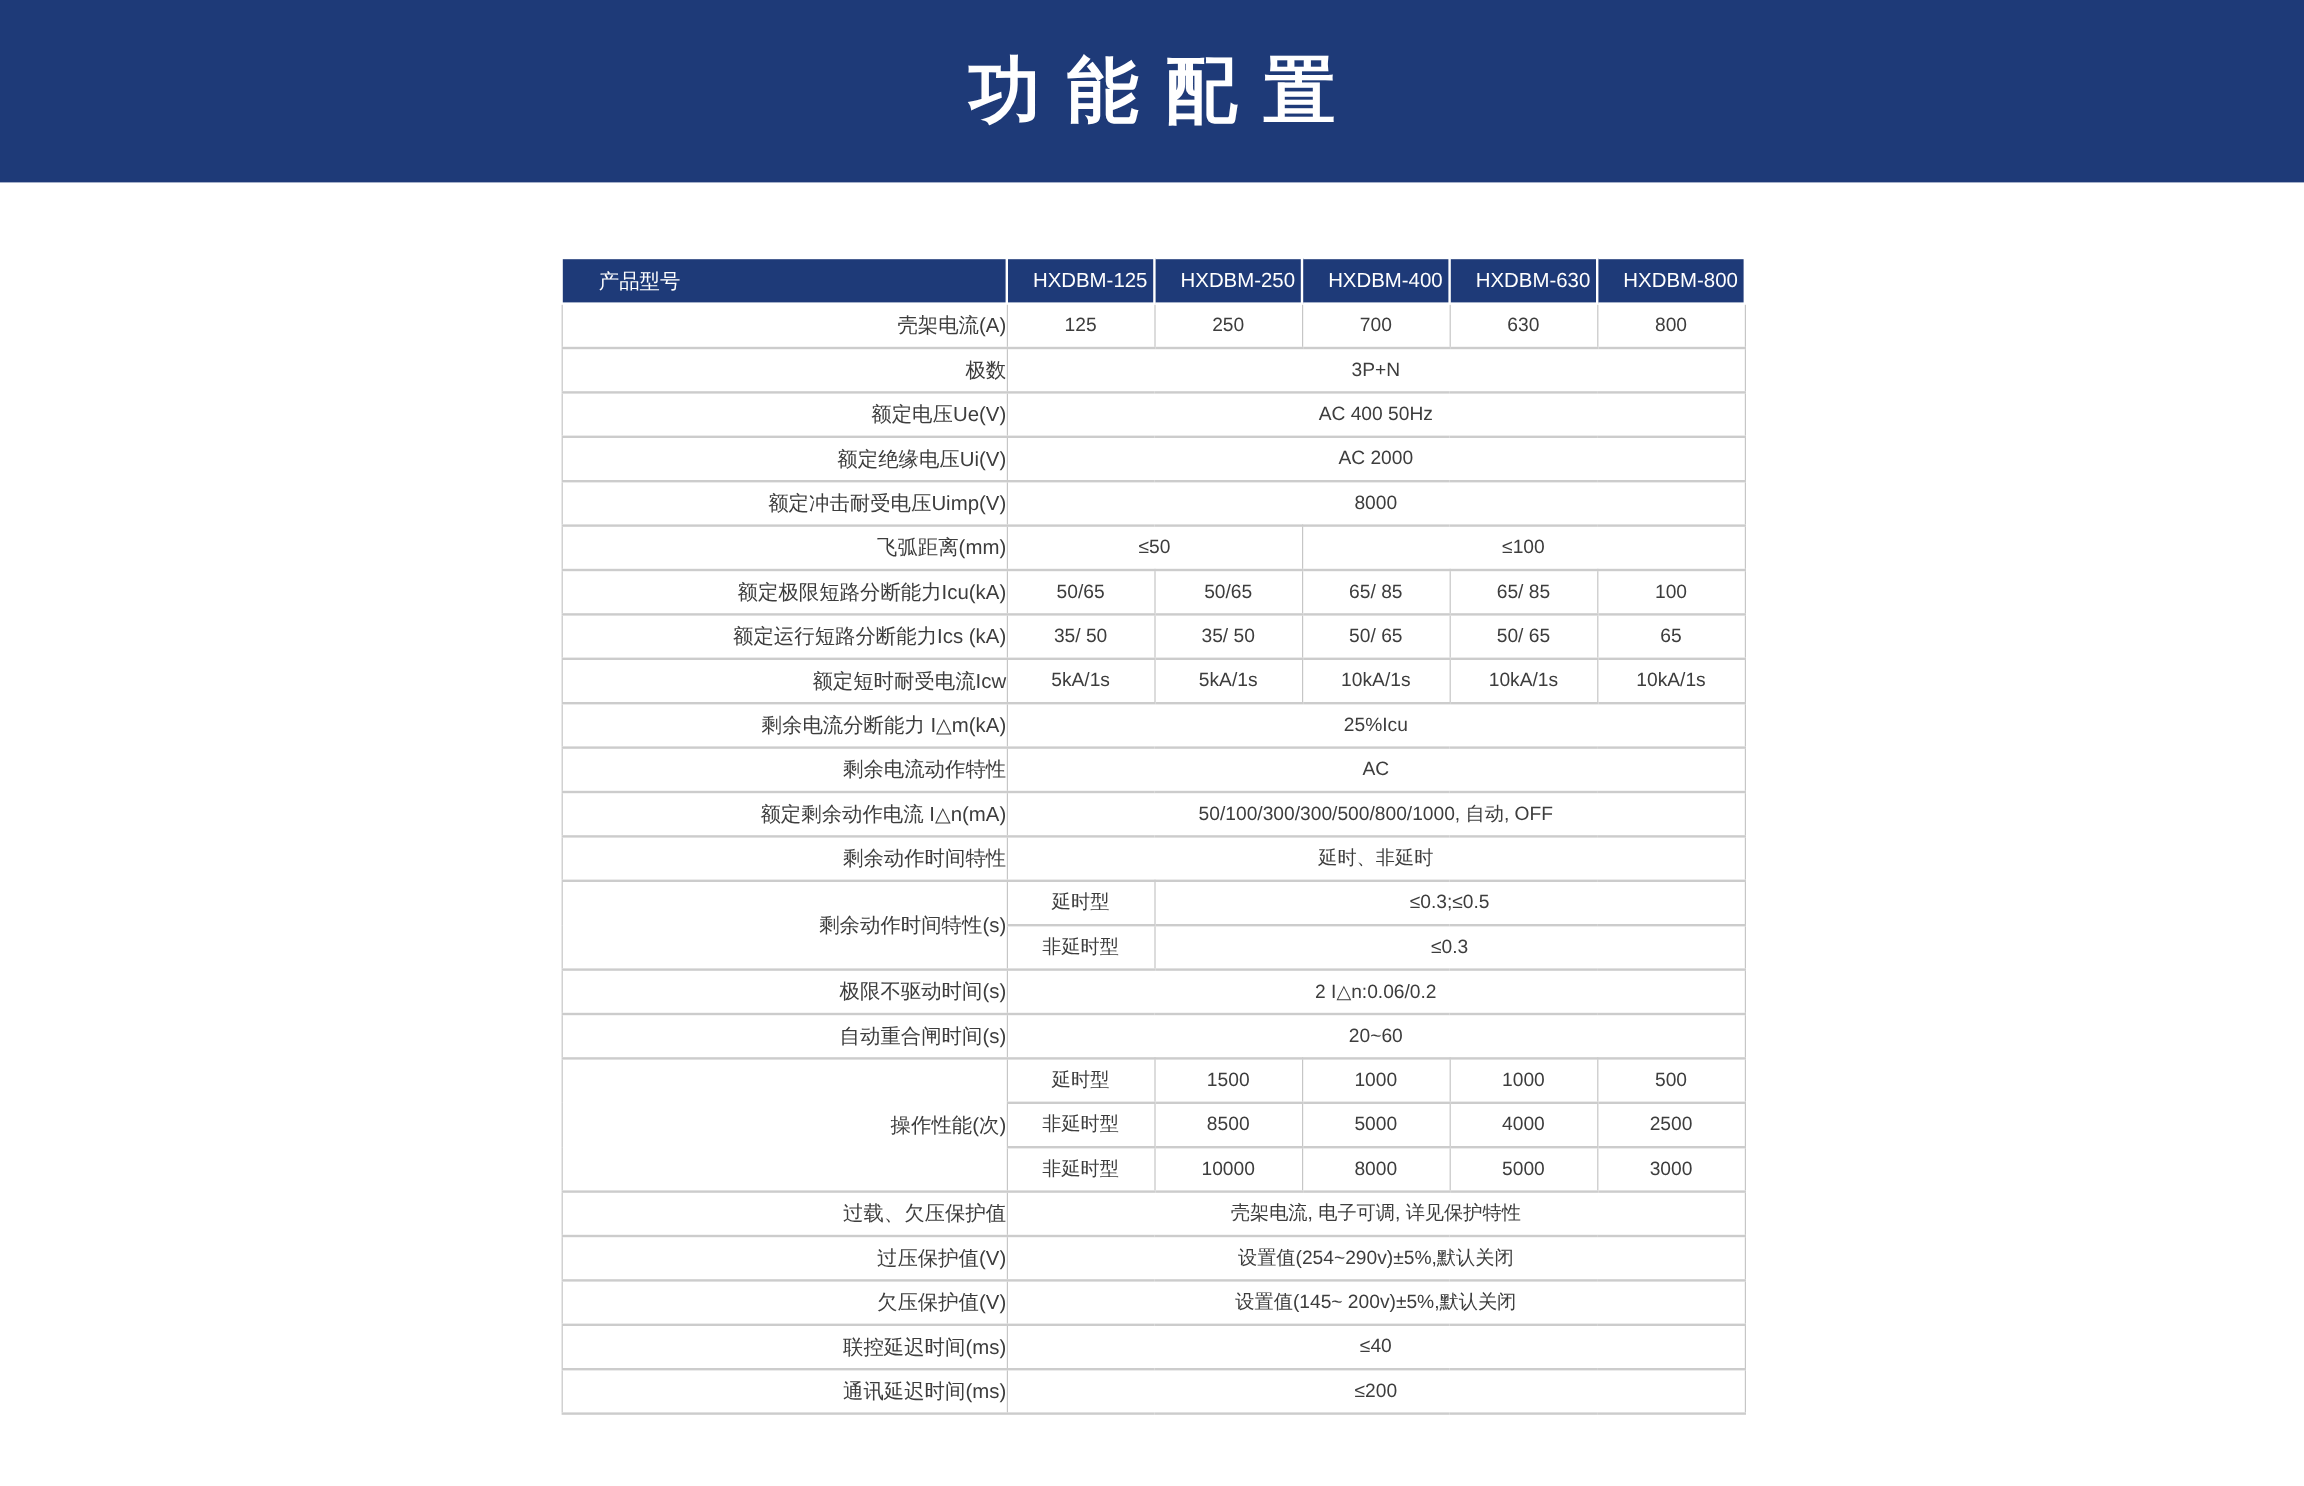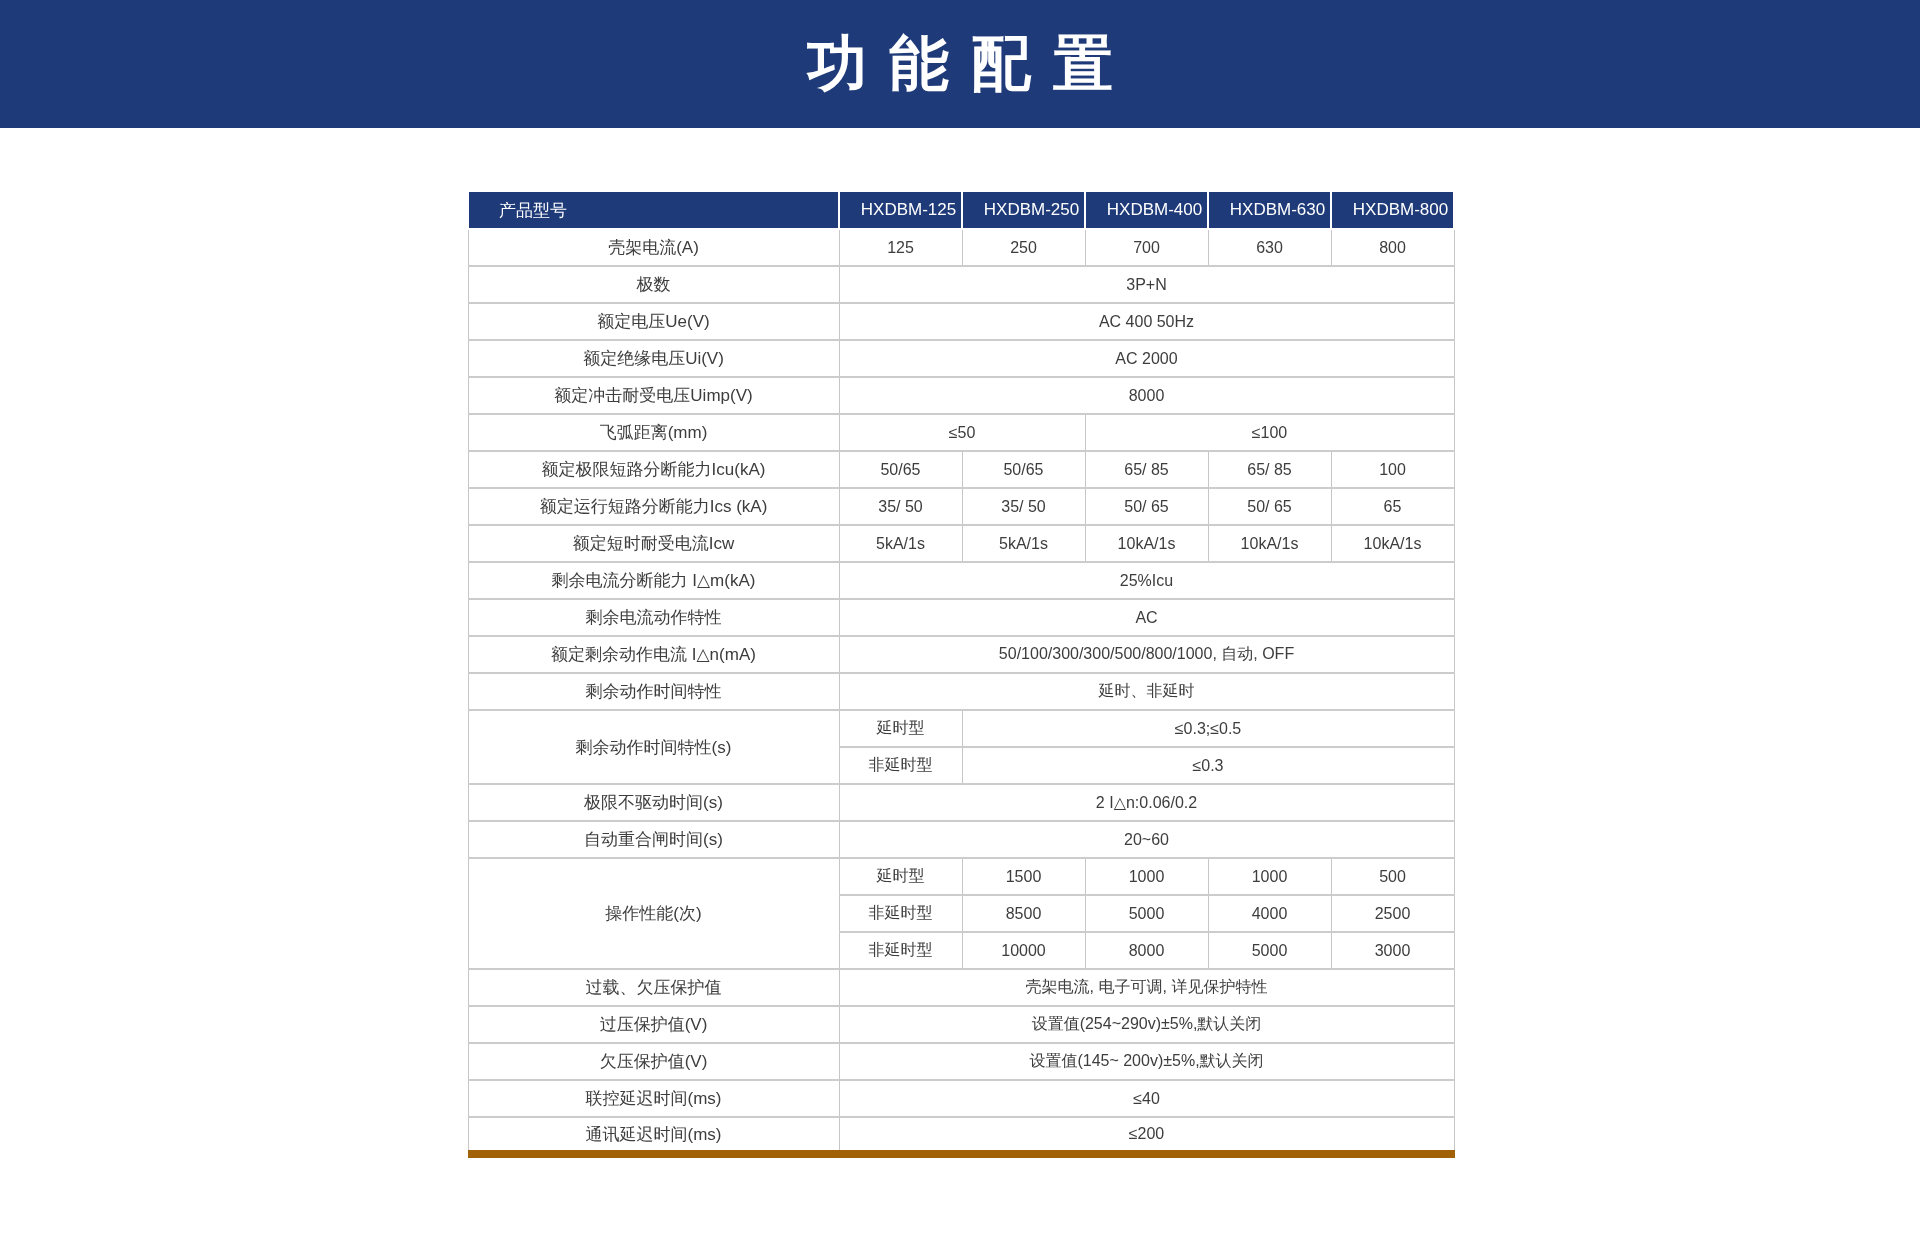--- a/index.html
+++ b/index.html
@@ -4,21 +4,21 @@
 <style>
   * { margin: 0; padding: 0; box-sizing: border-box; }
   html, body {
     width: 1920px;
     min-height: 1238px;
     background: #ffffff;
     font-family: "Liberation Sans", "DejaVu Sans", sans-serif;
   }
   .banner {
     width: 100%;
-    height: 128px;
+    height: 152px;
     background: #1e3a78;
     display: flex;
     align-items: center;
     justify-content: center;
   }
   .banner .title {
     color: #ffffff;
     font-size: 60px;
     font-weight: bold;
     letter-spacing: 22px;
@@ -60,24 +60,24 @@
     vertical-align: middle;
     border-left: 1px solid #c6c6c6;
     border-right: 1px solid #c6c6c6;
     border-top: 2px solid #cccccc;
     border-bottom: 2px solid #cccccc;
     background: #ffffff;
     overflow: hidden;
     white-space: nowrap;
   }
   table.spec tbody td.label {
-    text-align: center;
+    text-align: right;
     font-size: 17px;
   }
-  table.spec { border-bottom: 8px solid #a16207; }
+  table.spec { border-bottom: 2px solid #a16207; }
 </style>
 </head>
 <body>
 
 <div class="banner">
   <div class="title">功能配置</div>
 </div>
 
 <div class="table-wrap">
   <table class="spec">

